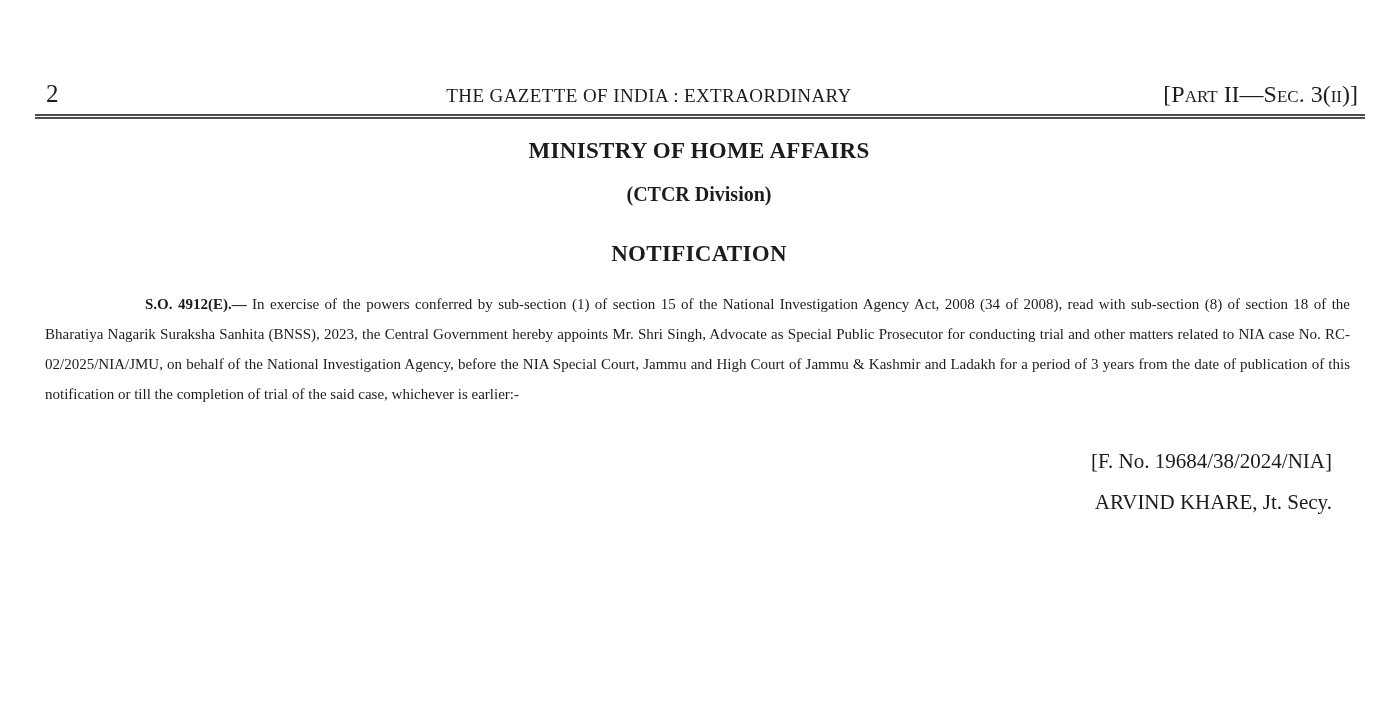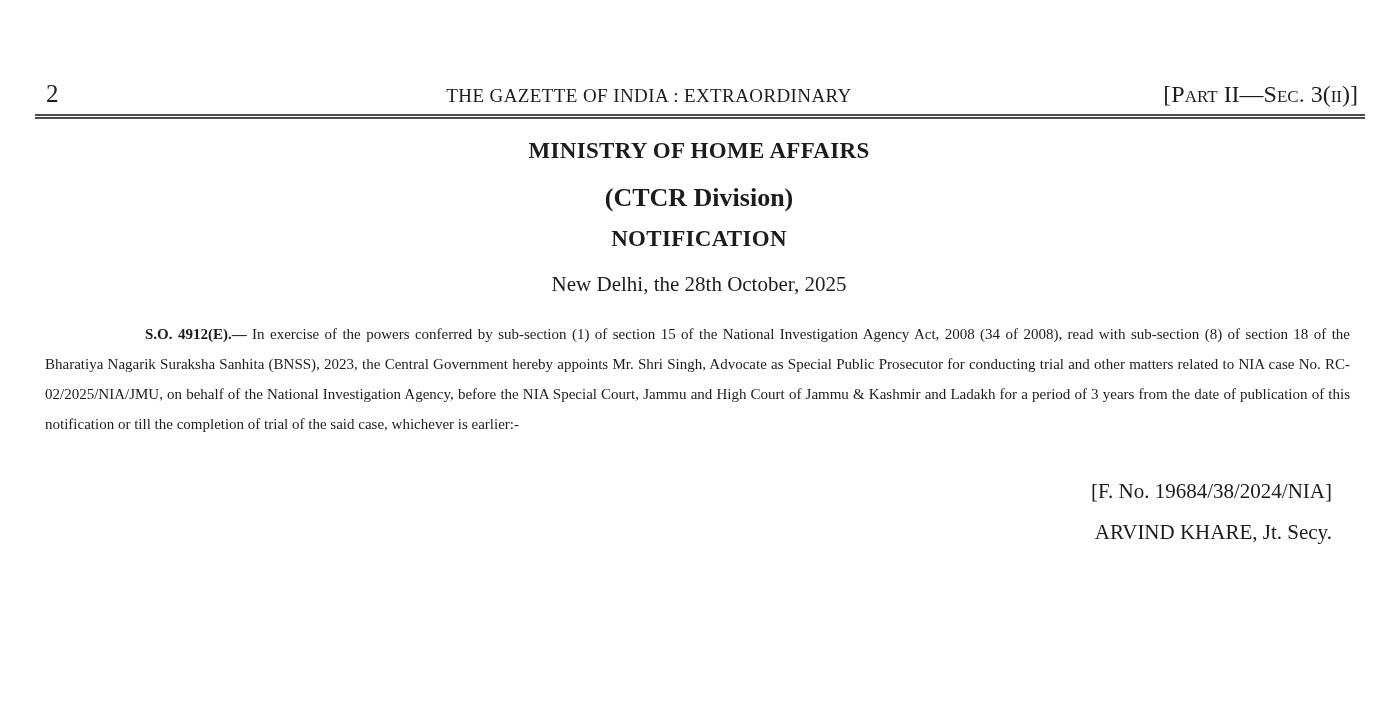--- a/index.html
+++ b/index.html
@@ -49,25 +49,25 @@
   }
   .center-heads { text-align: center; }
   .h-ministry {
     margin-top: 19px;
     font-size: 23px;
     font-weight: bold;
     letter-spacing: 0.3px;
   }
   .h-division {
     margin-top: 19px;
-    font-size: 26px;
+    font-size: 20px;
     font-weight: bold;
   }
   .h-notification {
-    margin-top: 13px;
+    margin-top: 35px;
     font-size: 23px;
     font-weight: bold;
     letter-spacing: 0.3px;
   }
   .dateline {
     margin-top: 20px;
     font-size: 21px;
     text-align: center;
   }
   .body-para {
@@ -96,21 +96,20 @@
     <span class="head-title">THE GAZETTE OF INDIA : EXTRAORDINARY</span>
     <span class="head-part">[Part II—Sec. 3(ii)]</span>
   </div>
 
   <div class="double-rule"></div>
 
   <div class="center-heads">
     <div class="h-ministry">MINISTRY OF HOME AFFAIRS</div>
     <div class="h-division">(CTCR Division)</div>
     <div class="h-notification">NOTIFICATION</div>
-    <div class="dateline">New Delhi, the 28th October, 2025</div>
   </div>
 
   <p class="body-para">
     <span class="so-bold">S.O. 4912(E).—</span><span> In exercise of the powers conferred by sub-section (1) of section 15 of the National Investigation Agency Act, 2008 (34 of 2008), read with sub-section (8) of section 18 of the Bharatiya Nagarik Suraksha Sanhita (BNSS), 2023, the Central Government hereby appoints Mr. Shri Singh, Advocate as Special Public Prosecutor for conducting trial and other matters related to NIA case No. RC-02/2025/NIA/JMU, on behalf of the National Investigation Agency, before the NIA Special Court, Jammu and High Court of Jammu &amp; Kashmir and Ladakh for a period of 3 years from the date of publication of this notification or till the completion of trial of the said case, whichever is earlier:-</span>
   </p>
 
   <div class="footer-block">
     <div class="file-no">[F. No. 19684/38/2024/NIA]</div>
     <div class="signature">ARVIND KHARE, Jt. Secy.</div>
   </div>

